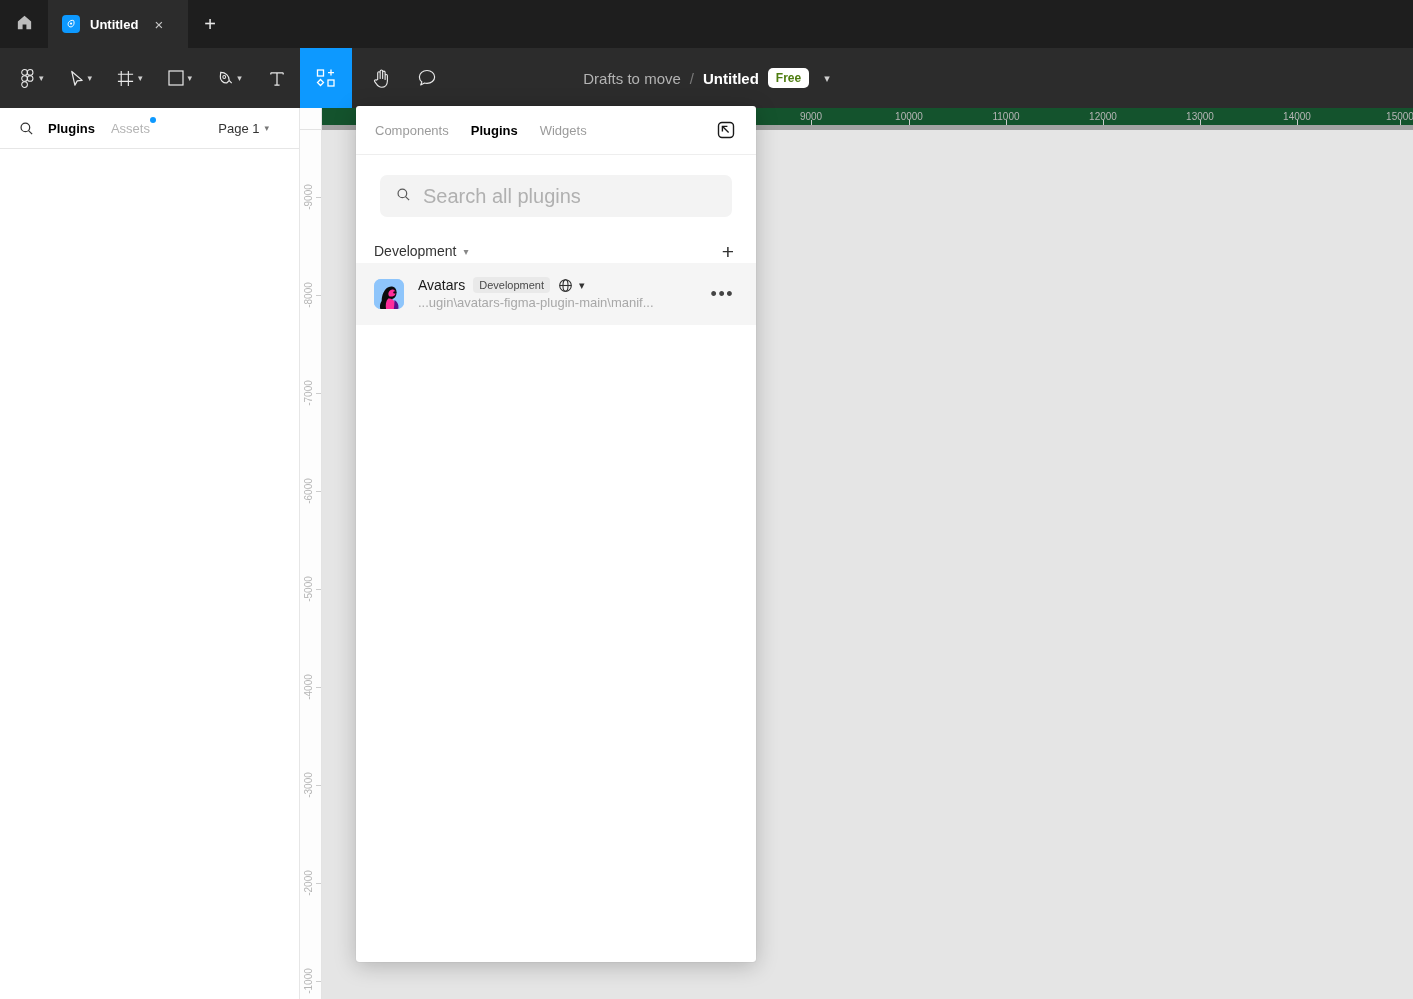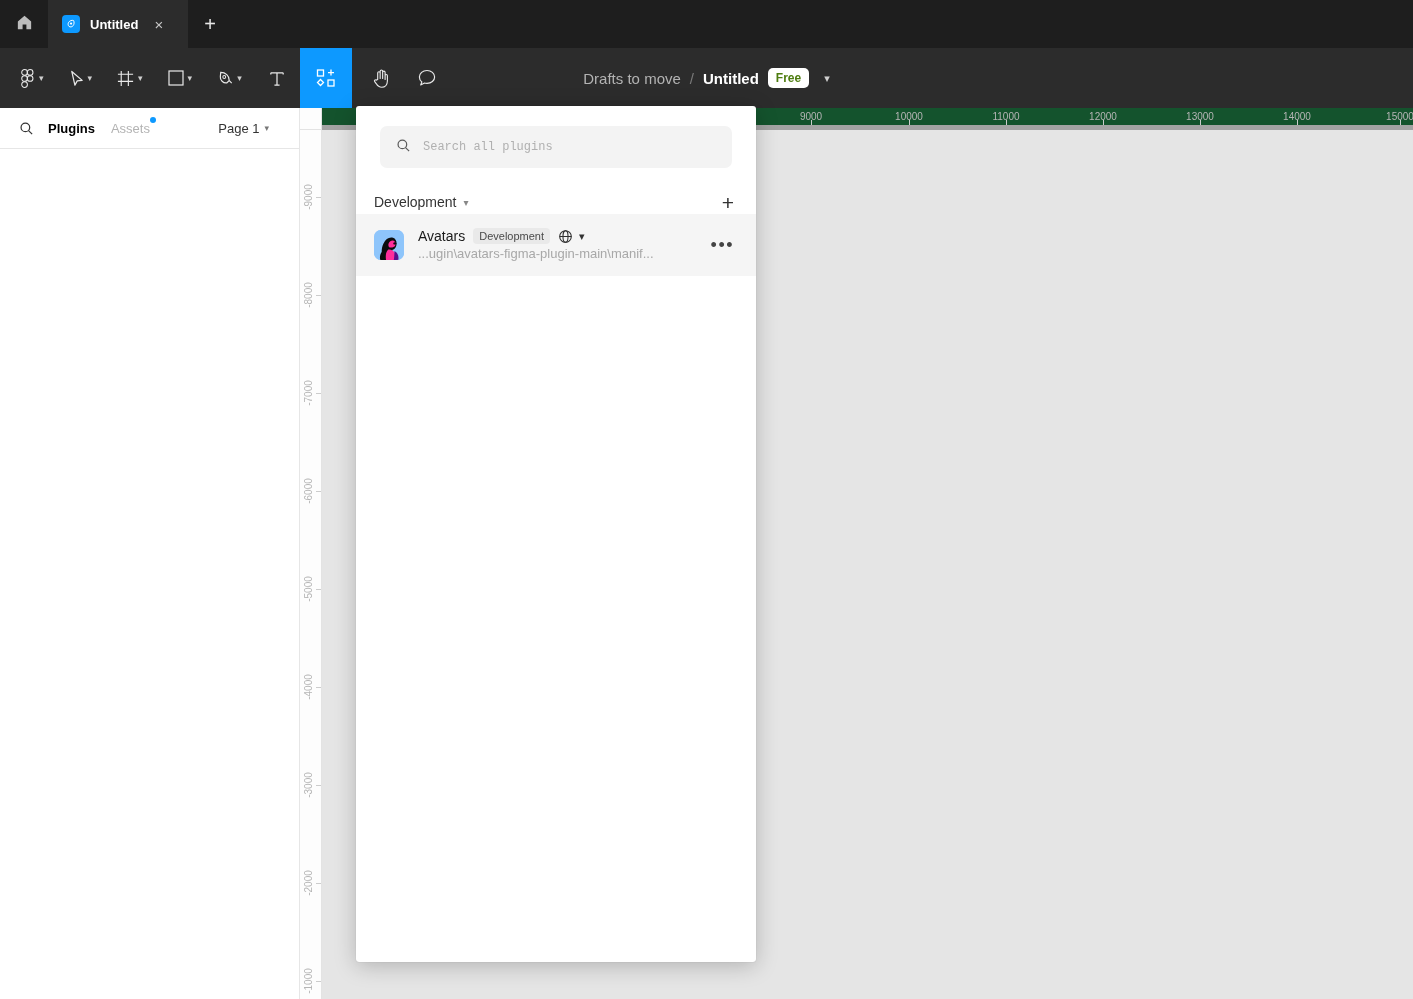--- a/index.html
+++ b/index.html
@@ -152,22 +152,22 @@
     margin-left: auto; width: 22px; height: 22px;
     display: flex; align-items: center; justify-content: center; cursor: pointer;
   }
   .pop-search-wrap { padding: 20px 24px 0 24px; }
   .pop-search {
     height: 42px; background: #f3f3f3; border-radius: 7px;
     display: flex; align-items: center; gap: 12px; padding: 0 16px; cursor: text;
   }
   .pop-search input {
     border: 0; outline: 0; background: transparent;
-    font-family: Liberation Mono, monospace;
-    font-size: 12px; color: #4c1d95; width: 100%;
+    font-family: Liberation Sans, sans-serif;
+    font-size: 20px; color: #4c1d95; width: 100%;
   }
   .pop-search input::placeholder { color: #b0b0b0; }
 
   .sec-head {
     display: flex; align-items: center;
     padding: 22px 20px 0 18px; height: 46px;
   }
   .sec-title { font-size: 14px; color: #333333; cursor: pointer; }
   .sec-chev { font-size: 10px; color: #888; margin-left: 7px; cursor: pointer; }
   .sec-add {
@@ -387,20 +387,32 @@
       <span class="lbl" style="top: 677px;">-3000</span>
       <span class="tick" style="top: 677px;"></span>
       <span class="lbl" style="top: 775px;">-2000</span>
       <span class="tick" style="top: 775px;"></span>
       <span class="lbl" style="top: 873px;">-1000</span>
       <span class="tick" style="top: 873px;"></span>
     </div>
   <div class="ruler-corner"></div>
 
   <div class="popover">
+    <div class="pop-tabs">
+      <span class="pop-tab">Components</span>
+      <span class="pop-tab active">Plugins</span>
+      <span class="pop-tab">Widgets</span>
+      <span class="pop-dock">
+        <svg width="20" height="20" viewBox="0 0 20 20">
+          <rect x="2.5" y="2.5" width="15" height="15" rx="3.5" fill="none" stroke="#1a1a1a" stroke-width="1.4"></rect>
+          <path d="M12.6 12.6L6.6 6.6" stroke="#1a1a1a" stroke-width="1.4"></path>
+          <path d="M6.4 11.4V6.4h5" fill="none" stroke="#1a1a1a" stroke-width="1.4"></path>
+        </svg>
+      </span>
+    </div>
 
     <div class="pop-search-wrap">
       <div class="pop-search">
         <span>
           <svg width="15" height="15" viewBox="0 0 16 16">
               <circle cx="6.8" cy="6.8" r="4.6" fill="none" stroke="#5a5a5a" stroke-width="1.3"></circle>
               <path d="M10.2 10.2L14 14" stroke="#5a5a5a" stroke-width="1.3"></path>
             </svg>
         </span>
         <input type="text" placeholder="Search all plugins" style="">

